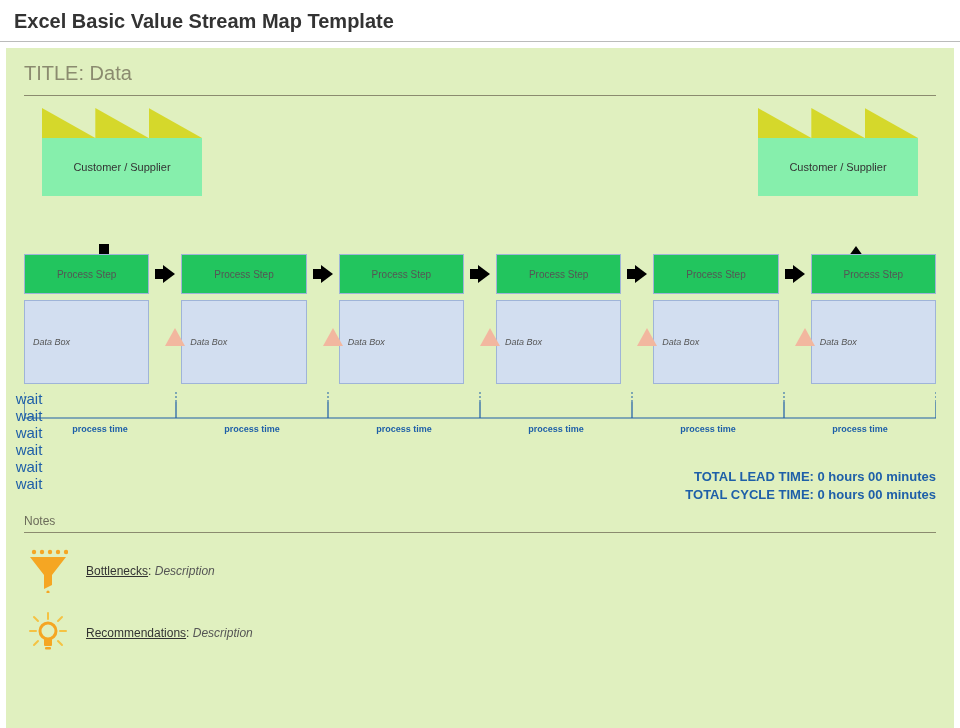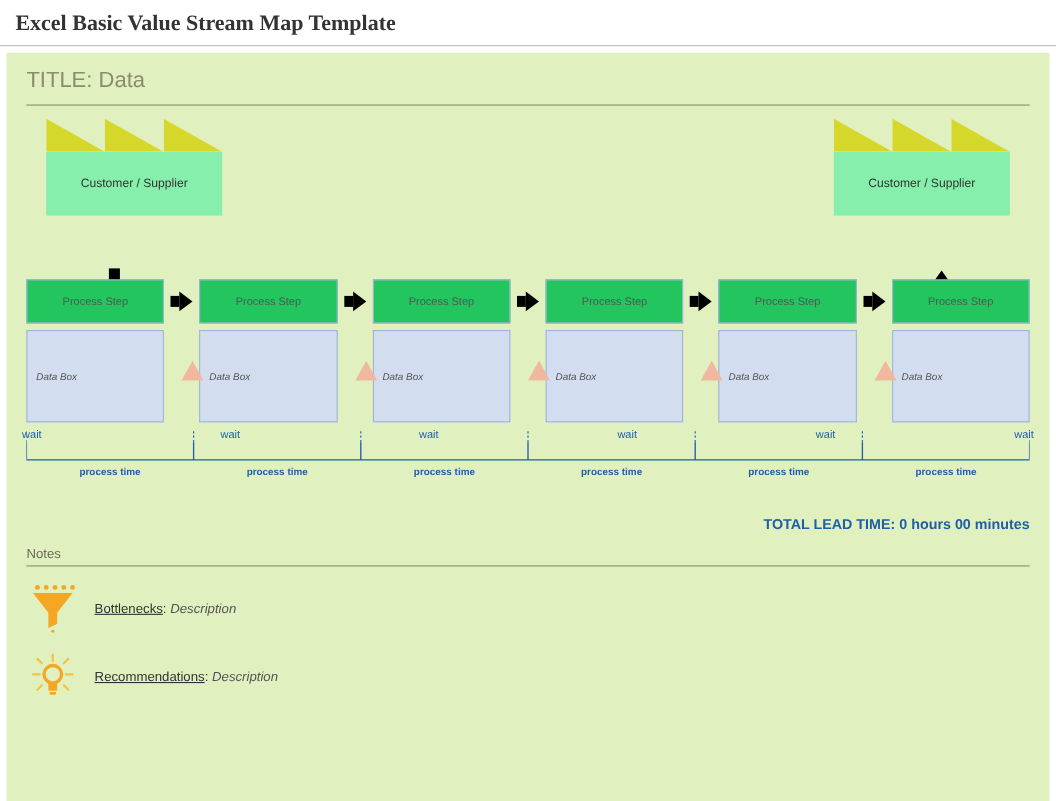--- a/index.html
+++ b/index.html
@@ -1,17 +1,17 @@
 <!DOCTYPE html>
 <html><head>
 <meta charset="utf-8">
 <style>
   * { box-sizing: border-box; margin: 0; padding: 0; }
   body { font-family: "Century Gothic", "Segoe UI", Arial, sans-serif; background: #fff; width: 960px; }
-  .page-header { padding: 10px 14px 8px; border-bottom: 1px solid #bbb; font-family: Liberation Serif, serif; }
+  .page-header { padding: 10px 14px 8px; border-bottom: 1px solid #bbb; }
   .page-header h1 { font-size: 20px; font-weight: 600; color: #333; }
   .canvas { background: #e0f0bf; margin: 6px; padding: 14px 18px; height: 688px; position: relative; }
   .doc-title { font-size: 20px; color: #8b8b6f; margin-bottom: 10px; }
   .section-label { font-size: 12px; color: #6b6b5a; margin-bottom: 4px; }
   .hr { border: none; border-top: 1px solid #8b8b6f; margin-bottom: 12px; }
 
   .factories { position: relative; height: 100px; margin: 8px 0 4px; }
   .factory { position: absolute; width: 160px; }
   .factory.left { left: 18px; }
   .factory.right { right: 18px; }
@@ -31,21 +31,21 @@
   .step-col { flex: 1; position: relative; }
   .step-box { background: #22c55e; border: 1px solid #9fb4d8; height: 40px; display: flex; align-items: center; justify-content: center; font-size: 10px; color: #555; }
   .data-box { background: #d2def0; border: 1px solid #9fb4d8; height: 84px; margin-top: 6px; padding: 6px 8px; font-size: 9px; font-style: italic; color: #555; display:flex; align-items:center;}
   .h-arrow { width: 20px; height: 40px; display: flex; align-items: center; justify-content: center; flex-shrink: 0; }
   .h-arrow .shaft { width: 8px; height: 10px; background: #000; display:inline-block; }
   .h-arrow .head { width: 0; height: 0; border-top: 9px solid transparent; border-bottom: 9px solid transparent; border-left: 12px solid #000; display:inline-block; }
 
   .tri { position: absolute; width: 0; height: 0; border-left: 10px solid transparent; border-right: 10px solid transparent; border-bottom: 18px solid #f2b79f; left: -16px; top: 74px; }
 
   .timeline { position: relative; height: 60px; margin-top: 6px; }
-  .timeline .wait-row { display: flex; justify-content: space-between; font-size: 10px; color: #1e5fa8; position: absolute; top: 0; left: -10px; right: -10px; }
+  .timeline .wait-row { display: flex; justify-content: space-between; font-size: 15px; color: #1e5fa8; position: absolute; top: 0; left: -10px; right: -10px; flex-direction: column; }
   .timeline .wait-row span { width: 30px; text-align:center; }
   .timeline .pt-row { display: flex; position: absolute; top: 34px; left: 0; right: 0; }
   .timeline .pt-row .pt { flex: 1; text-align: center; font-size: 9px; color: #1e5fa8; font-weight: bold;}
   .timeline svg { position: absolute; inset: 0; width: 100%; height: 100%; }
 
   .totals { text-align: right; margin-top: 18px; color: #1e5fa8; font-weight: bold; font-size: 13px; line-height: 1.4; }
 
   .notes { margin-top: 10px; }
   .note-item { display: flex; align-items: center; gap: 14px; margin: 14px 0; font-size: 12px; color: #333; }
   .note-item .lbl { text-decoration: underline; color: #333; }
@@ -166,20 +166,21 @@
       <div class="pt">process time</div>
       <div class="pt">process time</div>
       <div class="pt">process time</div>
       <div class="pt">process time</div>
       <div class="pt">process time</div>
     </div>
   </div>
 
   <div class="totals">
     <div><span>TOTAL LEAD TIME:</span> <span>0 hours 00 minutes</span></div>
+    <div><span>TOTAL CYCLE TIME:</span> <span>0 hours 00 minutes</span></div>
   </div>
 
   <div class="notes">
     <div class="section-label">Notes</div>
     <hr class="hr">
 
     <div class="note-item">
       <div class="icon-box">
         <svg width="40" height="44" viewBox="0 0 40 44">
           <circle cx="6" cy="3" r="2.2" fill="#f5a623"></circle>

